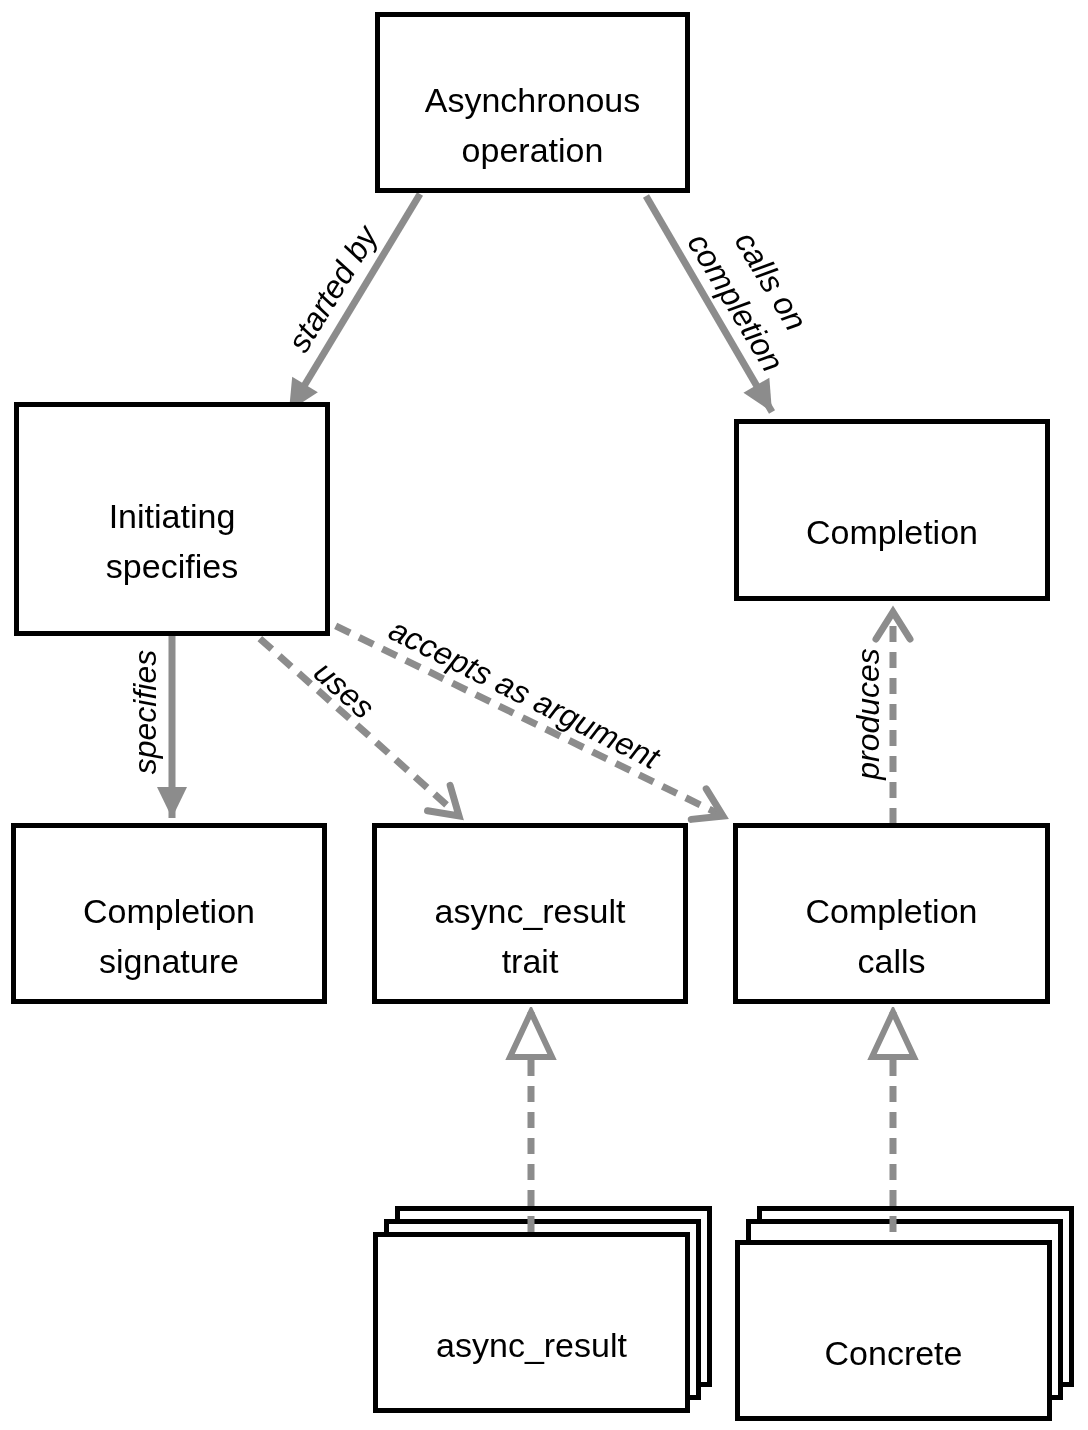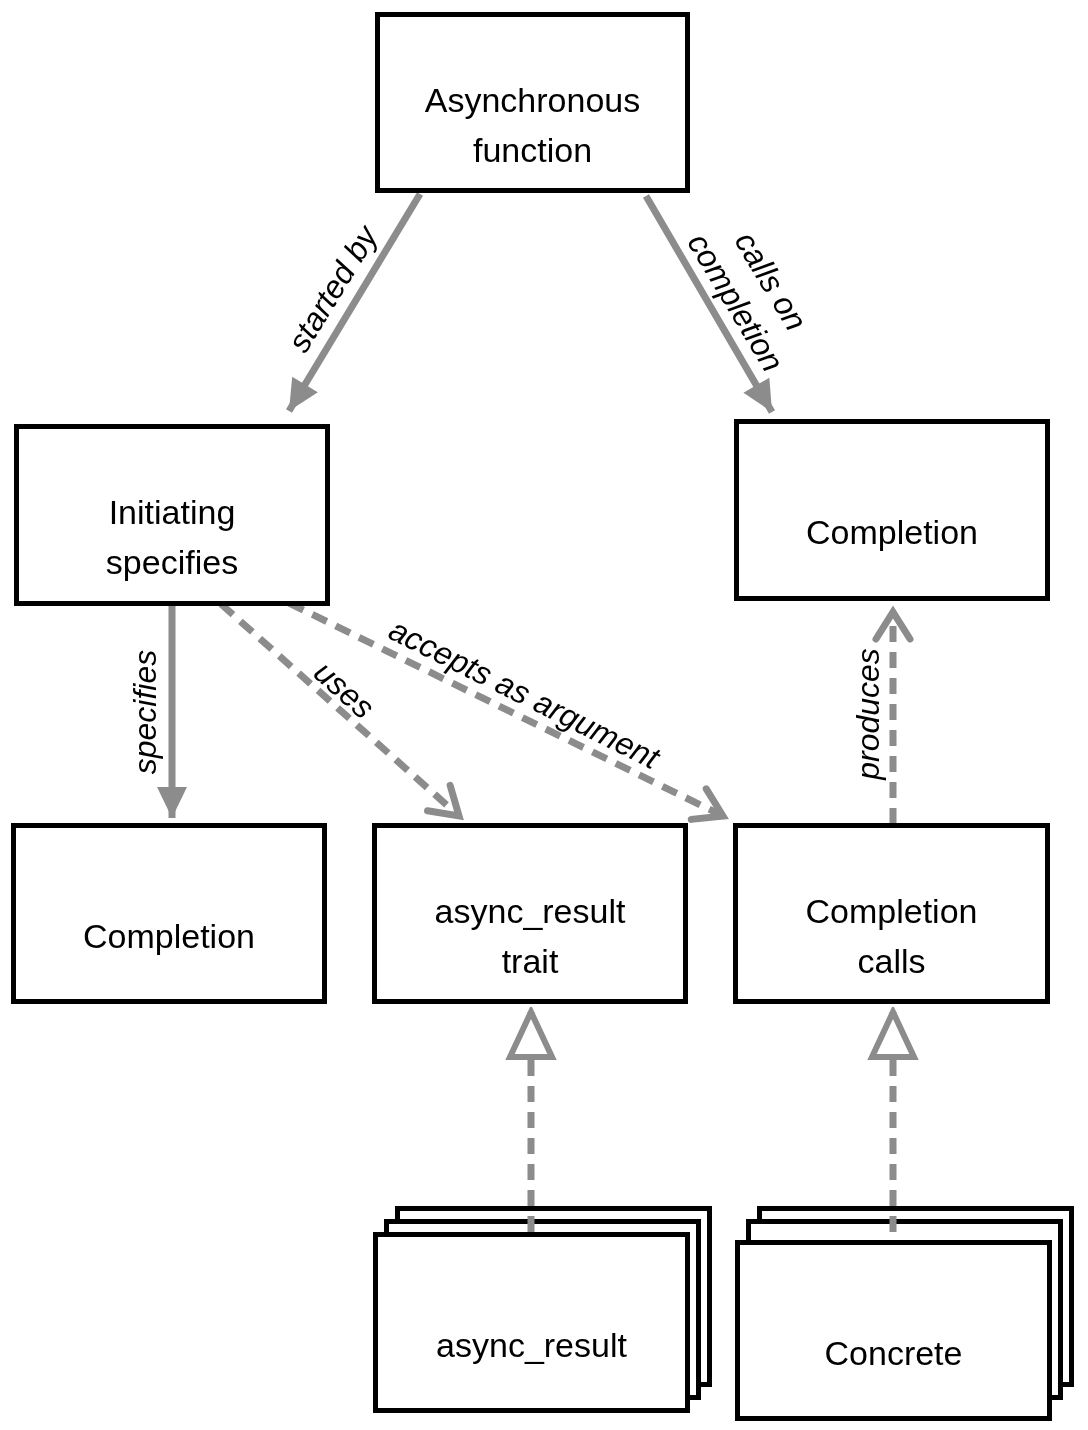--- a/index.html
+++ b/index.html
@@ -52,40 +52,41 @@
     <line x1="646" y1="196" x2="772" y2="412" stroke="#8c8c8c" stroke-width="7" marker-end="url(#head-filled)"></line>
     <line x1="172" y1="604" x2="172" y2="818" stroke="#8c8c8c" stroke-width="7" marker-end="url(#head-filled)"></line>
     <line x1="221" y1="604" x2="459" y2="816" stroke="#8c8c8c" stroke-width="7" stroke-dasharray="16 10" marker-end="url(#head-open)"></line>
     <line x1="289" y1="603" x2="723" y2="816" stroke="#8c8c8c" stroke-width="7" stroke-dasharray="16 10" marker-end="url(#head-open)"></line>
     <line x1="893" y1="824" x2="893" y2="612" stroke="#8c8c8c" stroke-width="7" stroke-dasharray="16 10" marker-end="url(#head-open)"></line>
   </svg>
 
   <div class="node" style="left:375px; top:12px; width:315px; height:181px;">
     <div class="node-label">
       <div>Asynchronous</div>
-      <div>function</div>
+      <div>operation</div>
     </div>
   </div>
 
-  <div class="node" style="left:14px; top:424px; width:316px; height:182px;">
+  <div class="node" style="left:14px; top:402px; width:316px; height:234px;">
     <div class="node-label">
       <div>Initiating</div>
       <div>specifies</div>
     </div>
   </div>
 
   <div class="node" style="left:734px; top:419px; width:316px; height:182px;">
     <div class="node-label">
       <div>Completion</div>
     </div>
   </div>
 
   <div class="node" style="left:11px; top:823px; width:316px; height:181px;">
     <div class="node-label">
       <div>Completion</div>
+      <div>signature</div>
     </div>
   </div>
 
   <div class="node" style="left:372px; top:823px; width:316px; height:181px;">
     <div class="node-label">
       <div>async_result</div>
       <div>trait</div>
     </div>
   </div>
 

